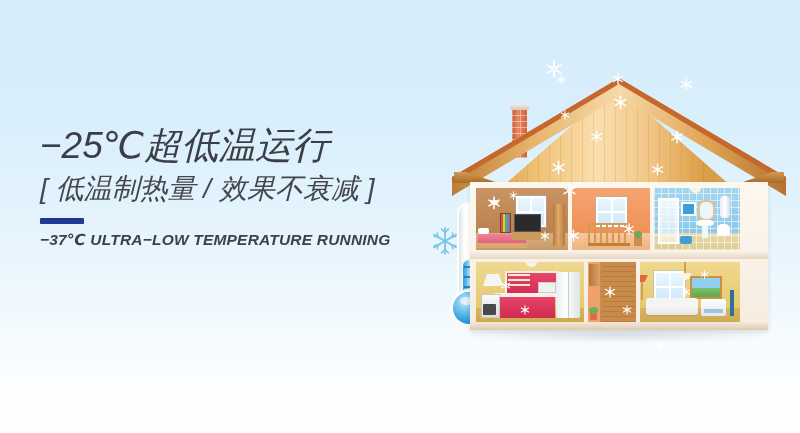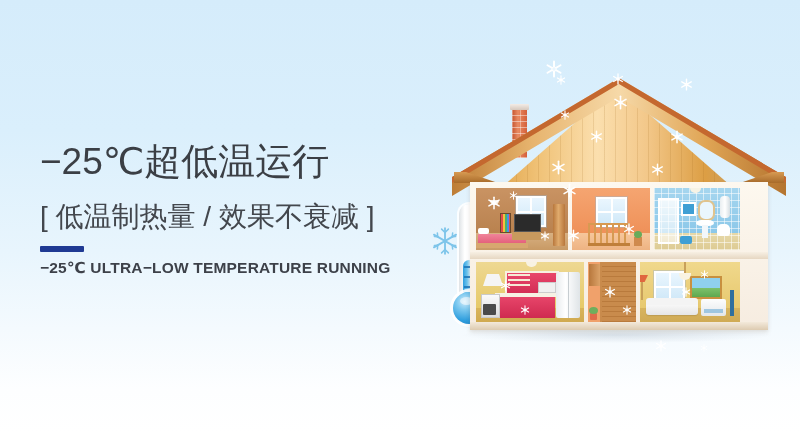--- a/index.html
+++ b/index.html
@@ -7,28 +7,28 @@
     width:800px;height:433px;overflow:hidden;
     font-family:"Liberation Sans","DejaVu Sans",sans-serif;
     background:#ffffff;
   }
   #stage{
     position:relative;width:800px;height:433px;overflow:hidden;
     background:linear-gradient(180deg,#d5ecfb 0%,#daeffc 30%,#e8f5fd 58%,#f4fafe 76%,#fdfeff 90%,#ffffff 100%);
   }
 
   
-  #textblock{position:absolute;left:40px;top:140px;width:400px;}
+  #textblock{position:absolute;left:40px;top:124px;width:400px;font-style:italic;}
   .h1{
     font-size:37px;line-height:44px;color:#3b3f45;letter-spacing:0px;
     white-space:nowrap;font-weight:400;
   }
   .h2{
     font-size:28px;line-height:36px;color:#43474d;white-space:nowrap;
-    font-weight:400;margin-top:15px;
+    font-weight:400;margin-top:3px;
   }
   .rule{width:44px;height:6px;background:#1f3a93;margin-top:11px;margin-bottom:6px;border-radius:1px;}
   .en1{
     font-size:15.5px;line-height:19px;color:#3d4149;font-weight:bold;
     letter-spacing:.2px;white-space:nowrap;
   }
   .en2{
     font-size:11.5px;line-height:15px;color:#6a7079;font-weight:bold;
     letter-spacing:-.1px;white-space:nowrap;margin-top:2px;
   }
@@ -138,21 +138,21 @@
 </style>
 </head>
 <body>
 
 <div id="stage">
 
   <div id="textblock">
     <div class="h1">−25℃超低温运行</div>
     <div class="h2">[ 低温制热量 / 效果不衰减 ]</div>
     <div class="rule"></div>
-    <div class="en1">−25℃ ULTRA−LOW TEMPERATURE RUNNING</div>
+    <div class="en1">−37℃ ULTRA−LOW TEMPERATURE RUNNING</div>
   </div>
 
   <div id="thermo">
     <svg id="snowflake-ico" viewBox="0 0 40 40">
       <g stroke="#7ec5ea" stroke-width="2.2" stroke-linecap="round" fill="none">
         <line x1="20" y1="5" x2="20" y2="35"></line>
         <line x1="7" y1="12.5" x2="33" y2="27.5"></line>
         <line x1="7" y1="27.5" x2="33" y2="12.5"></line>
         <g stroke-width="1.8">
           <line x1="20" y1="10" x2="16" y2="6"></line>

